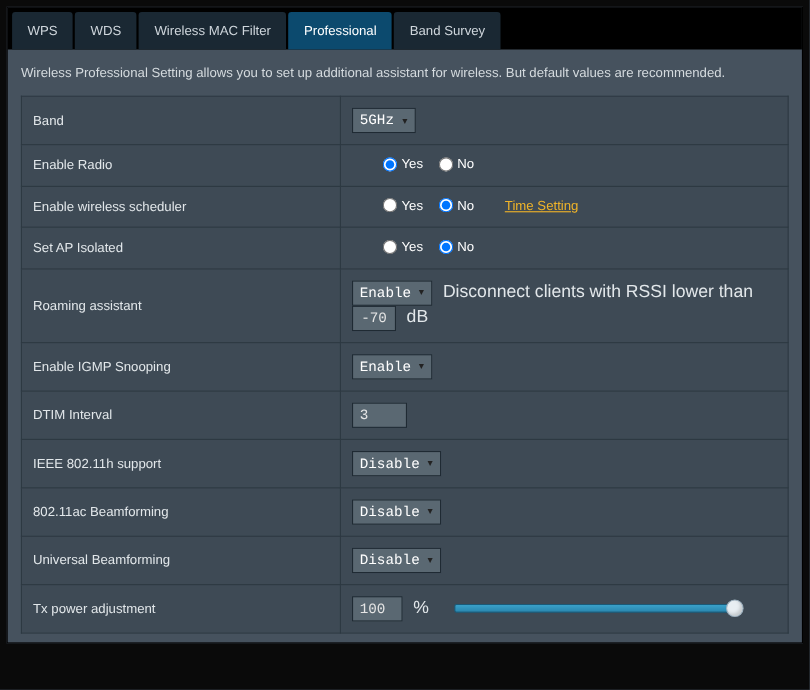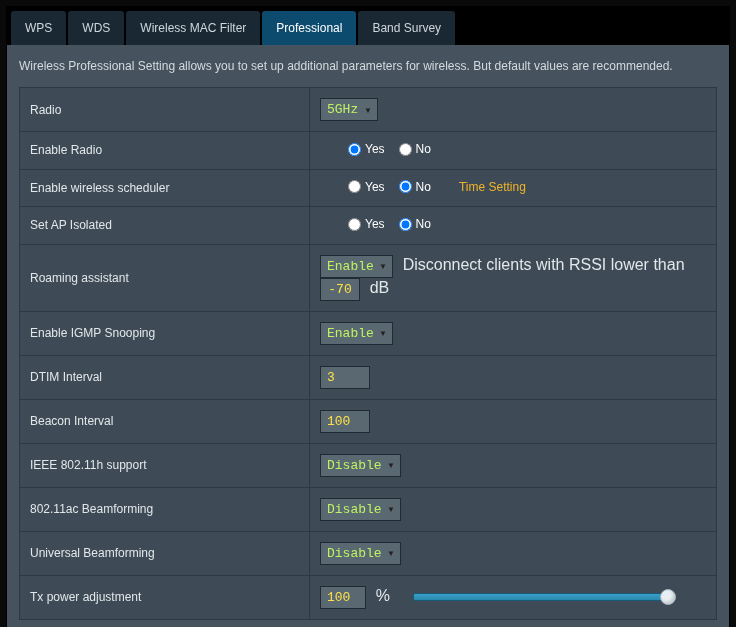--- a/index.html
+++ b/index.html
@@ -60,21 +60,21 @@
       vertical-align: middle;
       background: #3e4a55;
     }
     .form-table td.label {
       width: 290px;
       color: #e2e7ea;
       font-size: 12px;
     }
     .sel {
       background: #5a6872;
-      color: #bef264;
+      color: #ffffff;
       border: 1px solid #1f2a33;
       font-family: "Courier New", monospace;
       font-size: 13px;
       padding: 3px 18px 3px 6px;
       appearance: none;
       position: relative;
       cursor: pointer;
     }
     .sel-wrap {
       position: relative;
@@ -94,27 +94,28 @@
       display: inline-flex;
       align-items: center;
       gap: 6px;
       font-size: 12px;
       padding-left: 28px;
     }
     .radio-group label { margin-right: 8px; display:inline-flex; align-items:center; gap:4px; cursor:pointer; }
     input[type="radio"] { cursor:pointer; }
     .link {
       color: #f0b429;
+      text-decoration: underline;
       margin-left: 14px;
       cursor: pointer;
       font-size: 12px;
     }
     .txt {
       background: #5a6872;
-      color: #fde047;
+      color: #e5e5e5;
       border: 1px solid #1f2a33;
       font-family: "Courier New", monospace;
       font-size: 13px;
       padding: 3px 6px;
       width: 50px;
     }
     .txt.small { width: 40px; text-align:center; }
     .inline-note { font-size:16px; color:#e2e7ea; margin-left:6px; }
     .slider-wrap {
       display: inline-flex;
@@ -148,26 +149,26 @@
 <div class="panel">
   <div class="tabs">
     <div class="tab">WPS</div>
     <div class="tab">WDS</div>
     <div class="tab">Wireless MAC Filter</div>
     <div class="tab active">Professional</div>
     <div class="tab">Band Survey</div>
   </div>
 
   <div class="content">
-    <div class="desc">Wireless Professional Setting allows you to set up additional parameters for wireless. But default values are recommended.</div>
+    <div class="desc">Wireless Professional Setting allows you to set up additional assistant for wireless. But default values are recommended.</div>
 
     <table class="form-table">
       <tbody>
           <tr>
-        <td class="label">Radio</td>
+        <td class="label">Band</td>
         <td>
           <span class="sel-wrap">
             <select class="sel"><option>5GHz</option></select>
           </span>
         </td>
       </tr>
       <tr>
         <td class="label">Enable Radio</td>
         <td>
           <div class="radio-group">
@@ -228,24 +229,20 @@
         <td class="label">Enable IGMP Snooping</td>
         <td>
           <span class="sel-wrap">
             <select class="sel"><option>Enable</option></select>
           </span>
         </td>
       </tr>
       <tr>
         <td class="label">DTIM Interval</td>
         <td><input class="txt" value="3" style=""></td>
-      </tr>
-      <tr>
-        <td class="label">Beacon Interval</td>
-        <td><input class="txt" value="100" style=""></td>
       </tr>
       <tr>
         <td class="label">IEEE 802.11h support</td>
         <td>
           <span class="sel-wrap">
             <select class="sel"><option>Disable</option></select>
           </span>
         </td>
       </tr>
       <tr>

